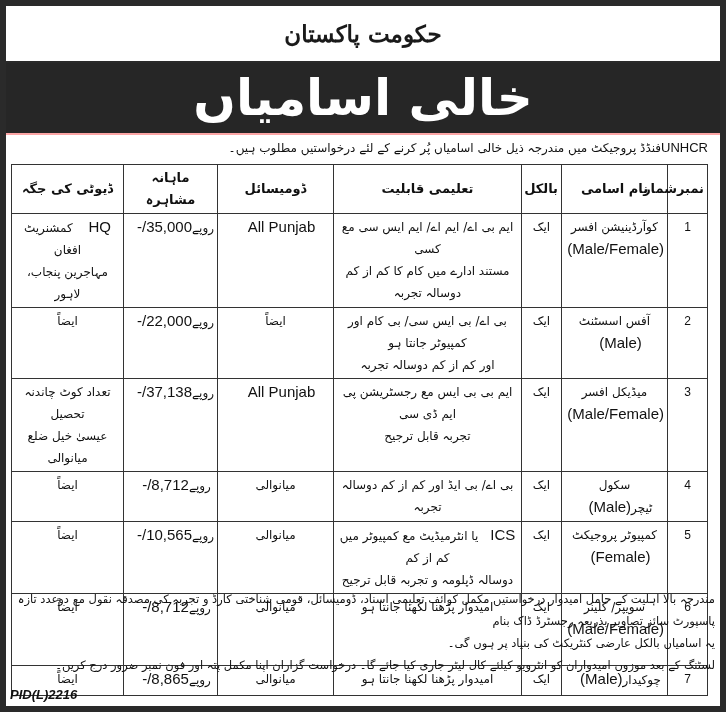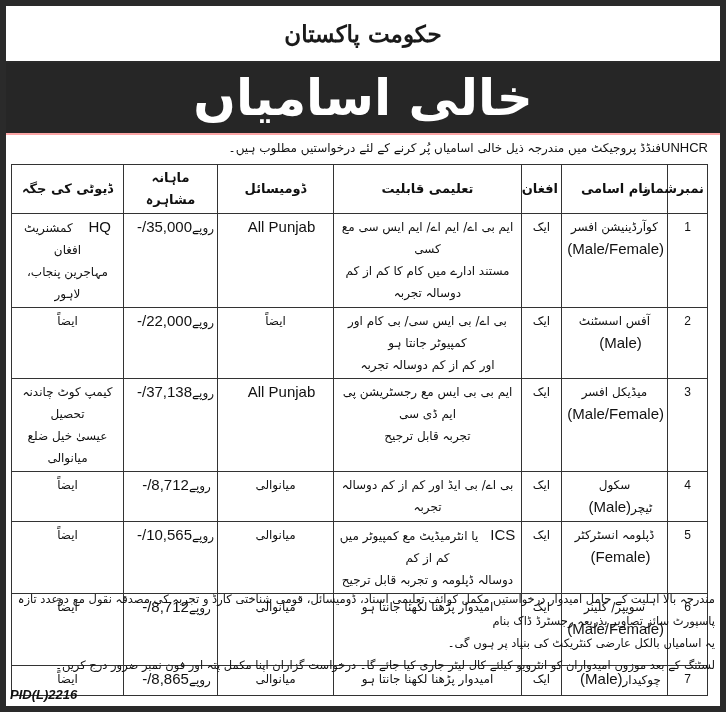--- a/index.html
+++ b/index.html
@@ -67,21 +67,21 @@
     <col style="width:40px">
     <col style="width:188px">
     <col style="width:116px">
     <col style="width:94px">
     <col style="width:112px">
   </colgroup>
   <thead>
     <tr>
       <th>نمبرشمار</th>
       <th>نام اسامی</th>
-      <th>افغان</th>
+      <th>بالکل</th>
       <th>تعلیمی قابلیت</th>
       <th>ڈومیسائل</th>
       <th>ماہانہ مشاہرہ</th>
       <th>ڈیوٹی کی جگہ</th>
     </tr>
   </thead>
   <tbody>
 
     <tr style="height:54px">
       <td class="num">1</td>
@@ -125,39 +125,39 @@
           <div class="big">(Male/Female)</div>
         </td>
       <td>ایک</td>
       <td>
           <div>ایم بی بی ایس مع رجسٹریشن پی ایم ڈی سی</div>
           <div>تجربہ قابل ترجیح</div>
         </td>
       <td><span class="big">All Punjab</span></td>
       <td><span>روپے</span><span class="big">37,138/-</span></td>
       <td>
-          <div>کیمپ کوٹ چاندنہ تحصیل</div>
+          <div>تعداد کوٹ چاندنہ تحصیل</div>
           <div>عیسیٰ خیل ضلع میانوالی</div>
         </td>
     </tr>
 
     <tr style="height:30px">
       <td class="num">4</td>
       <td><span>سکول ٹیچر</span><span class="big">(Male)</span></td>
       <td>ایک</td>
       <td>بی اے/ بی ایڈ اور کم از کم دوسالہ تجربہ</td>
       <td>میانوالی</td>
       <td><span>روپے</span><span class="big">8,712/-</span></td>
       <td>ایضاً</td>
     </tr>
 
     <tr style="height:62px">
       <td class="num">5</td>
       <td>
-          <div>ڈپلومہ انسٹرکٹر</div>
+          <div>کمپیوٹر پروجیکٹ</div>
           <div class="big">(Female)</div>
         </td>
       <td>ایک</td>
       <td>
           <div><span class="big">ICS</span><span>یا انٹرمیڈیٹ مع کمپیوٹر میں کم از کم</span></div>
           <div>دوسالہ ڈپلومہ و تجربہ قابل ترجیح</div>
         </td>
       <td>میانوالی</td>
       <td><span>روپے</span><span class="big">10,565/-</span></td>
       <td>ایضاً</td>

